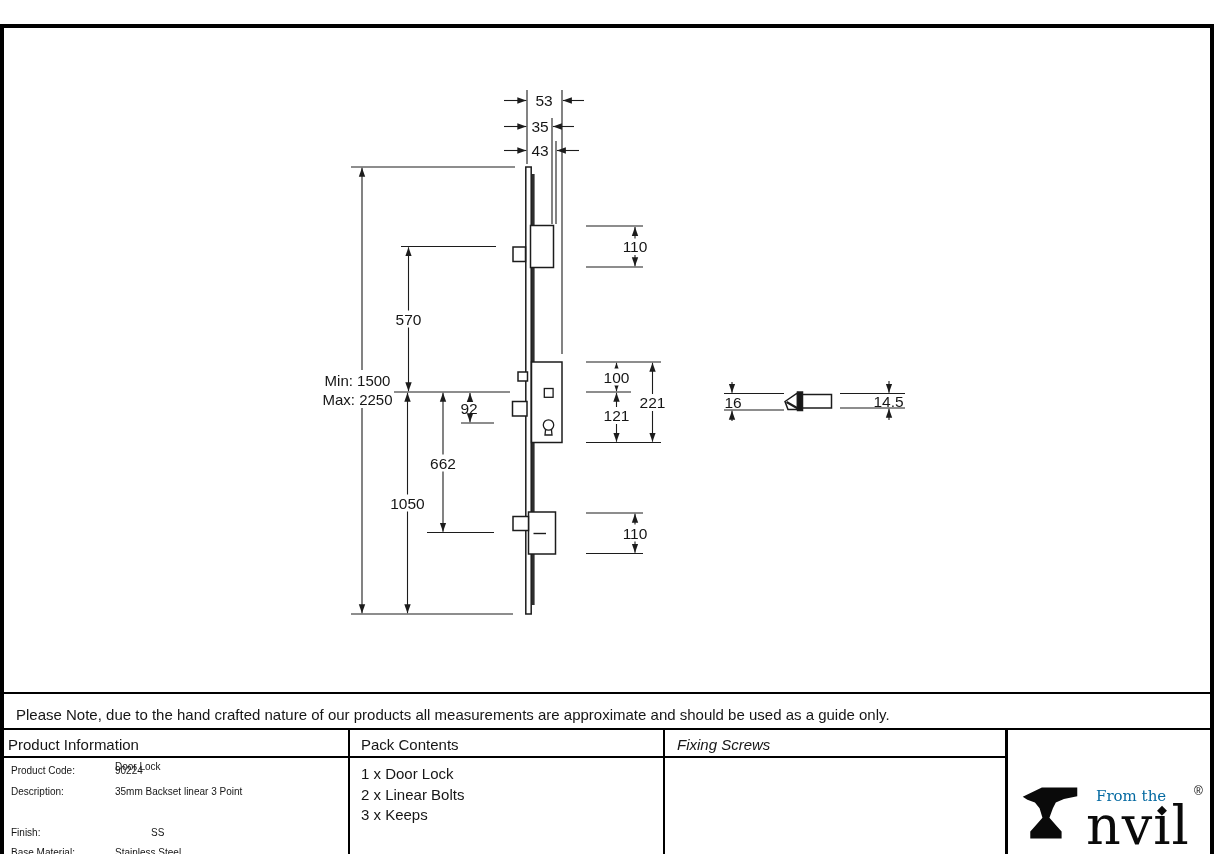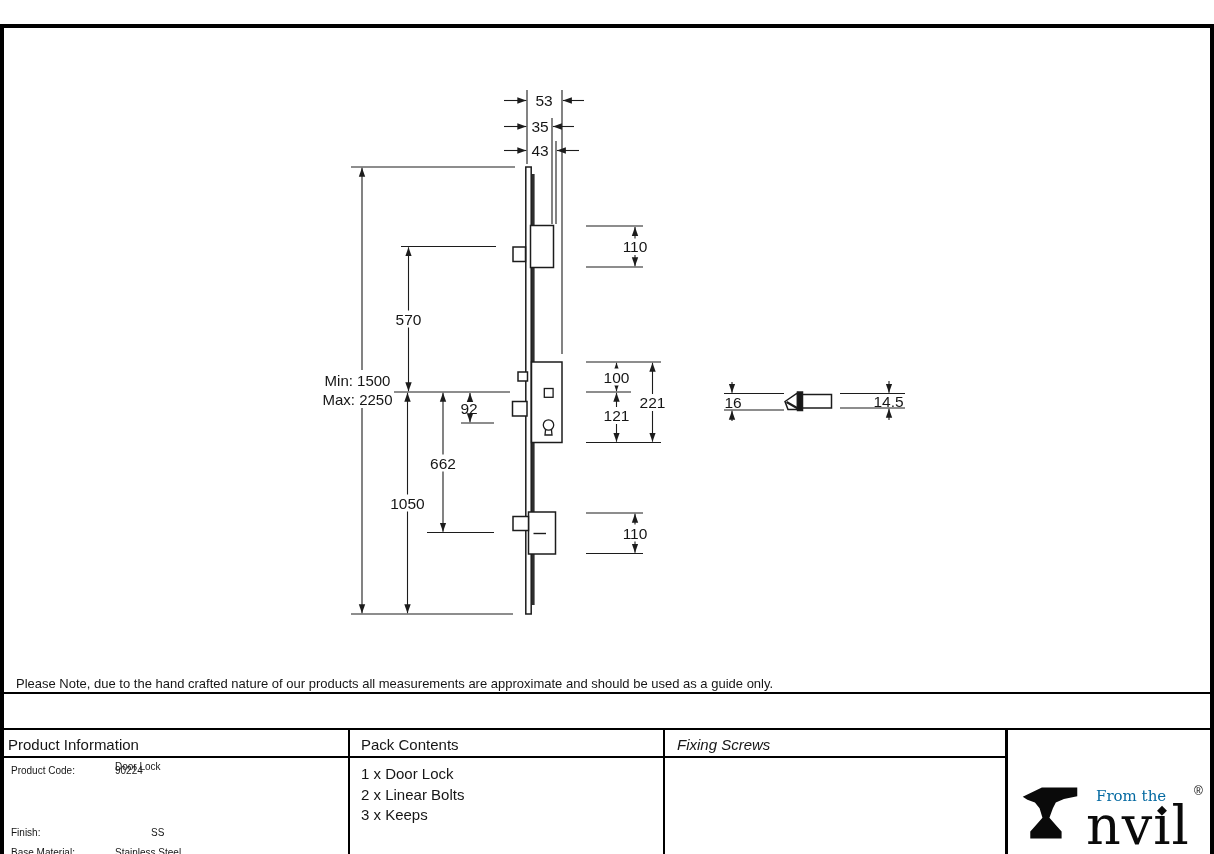--- a/index.html
+++ b/index.html
@@ -5,21 +5,21 @@
   html,body{margin:0;padding:0;background:#fff;}
   .page{position:relative;width:1214px;height:854px;background:#fff;
         font-family:"Liberation Sans",sans-serif;color:#161616;overflow:hidden;margin-top:24px;}
   .frame{position:absolute;inset:0;border:4px solid #000;border-bottom-width:6px;pointer-events:none;}
   .hline{position:absolute;background:#000;height:2px;}
   .vline{position:absolute;background:#000;width:2px;}
   svg.drawing{position:absolute;left:0;top:0;}
   svg.drawing text{font-family:"Liberation Sans",sans-serif;font-size:15.5px;fill:#161616;
                    text-anchor:middle;dominant-baseline:central;}
   svg.drawing text.minmax{font-size:15px;}
-  .note-text{position:absolute;left:16px;top:652px;font-size:13px;white-space:nowrap;}
+  .note-text{position:absolute;left:16px;top:682px;font-size:15px;white-space:nowrap;}
   .cell-header{position:absolute;top:712px;font-size:15px;white-space:nowrap;}
   .pirow{position:absolute;left:11px;font-size:10px;display:flex;white-space:nowrap;}
   .pirow .lbl{width:104px;flex:none;}
   .pack-item{position:absolute;left:361px;font-size:15px;white-space:nowrap;}
   .logo-anvil{position:absolute;left:1021px;top:758px;}
   .logo-fromthe{position:absolute;left:1096px;top:763px;font-family:"DejaVu Serif",serif;
                 font-size:15px;color:#0369a1;white-space:nowrap;}
   .logo-brand{position:absolute;left:1086px;top:774px;font-family:"DejaVu Serif",serif;
               font-size:54px;line-height:56px;color:#0a0a0a;white-space:nowrap;letter-spacing:1px;text-align:center;}
   .logo-brand .ii{position:relative;}
@@ -195,20 +195,24 @@
   <div class="note-text">Please Note, due to the hand crafted nature of our products all measurements are approximate and should be used as a guide only.</div>
 
   <div class="cell-header" style="left:8px;">Product Information</div>
   <div class="cell-header" style="left:361px;">Pack Contents</div>
   <div class="cell-header" style="left:677px;font-style:italic;">Fixing Screws</div>
 
   <div class="pirow" style="top:741px;">
     <span class="lbl">Product Code:</span>
     <span class="val">90224</span>
   </div>
+  <div class="pirow" style="top:761.5px;">
+    <span class="lbl">Description:</span>
+    <span class="val">35mm Backset linear 3 Point</span>
+  </div>
   <div class="pirow" style="top:737px;text-align:right;">
     <span class="lbl"></span>
     <span class="val">Door Lock</span>
   </div>
   <div class="pirow" style="top:802.5px;gap:36px;">
     <span class="lbl">Finish:</span>
     <span class="val">SS</span>
   </div>
   <div class="pirow" style="top:823px;">
     <span class="lbl">Base Material:</span>

